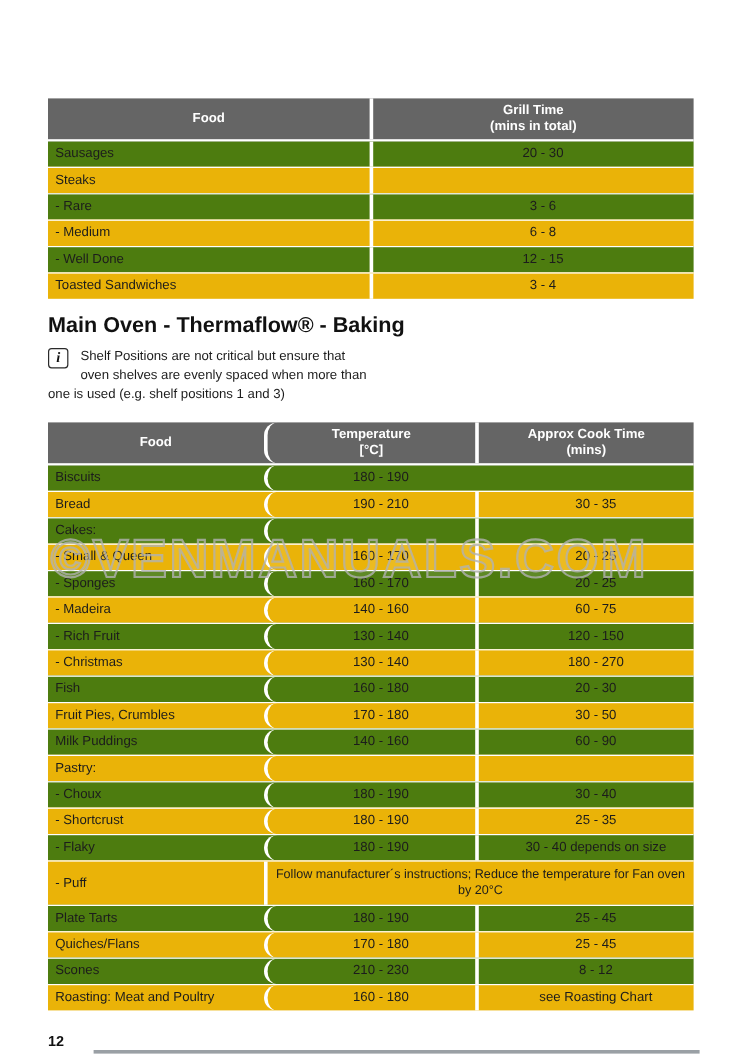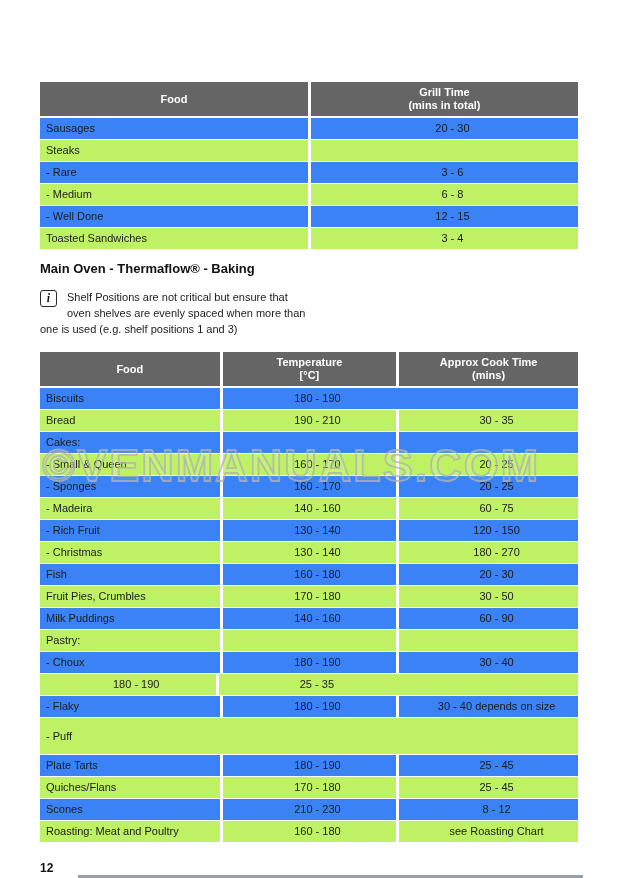--- a/index.html
+++ b/index.html
@@ -12,43 +12,43 @@
   .tbl-grill{top:52px;}
   .tbl-baking{top:322px;}
   .thead{display:flex;background:#656565;color:#ffffff;font-weight:bold;border-bottom:2px solid #ffffff;}
   .th{
     box-sizing:border-box;min-height:34px;display:flex;flex-direction:column;
     justify-content:center;align-items:center;text-align:center;font-size:11px;line-height:13px;padding:3px 2px;
   }
   .th + .th, .td + .td{border-left:3px solid #ffffff;}
   .tr{display:flex;}
   .tr + .tr{border-top:1px solid #ffffff;}
-  .tr.light{background:#3b82f6;}
-  .tr.dark{background:#bef264;}
+  .tr.light{background:#4d7c0f;}
+  .tr.dark{background:#eab308;}
   .td{box-sizing:border-box;font-size:11px;height:21px;line-height:21px;white-space:nowrap;overflow:hidden;}
   .td.food{text-align:left;padding-left:6px;}
   .td.val{text-align:center;padding-left:16px;}
   
   .g-food{width:49.8%;}
   .g-val{width:50.2%;}
   
   .b-food{width:33.4%;}
-  .b-temp{width:32.8%;}
+  .b-temp{width:32.8%;border-radius:11px;}
   .b-time{width:33.8%;}
   .b-span{width:66.6%;}
   
   .tr.puff .td{height:auto;min-height:36px;white-space:normal;}
   .tr.puff .food{display:flex;align-items:center;line-height:13px;}
   .tr.puff .b-span{
     display:flex;align-items:center;justify-content:center;text-align:center;
     font-size:10.5px;line-height:13px;padding:4px 6px;
   }
   
   .section-heading{
-    position:absolute;left:40px;top:231px;margin:0;font-size:13px;font-weight:bold;color:#111111;
+    position:absolute;left:40px;top:231px;margin:0;font-size:18px;font-weight:bold;color:#111111;
   }
   .info-block{position:absolute;left:40px;top:259px;width:360px;font-size:11px;line-height:16px;}
   .info-row{display:flex;align-items:flex-start;}
   .info-icon{
     flex:0 0 auto;width:15px;height:15px;margin-top:1px;margin-right:10px;
     border:1.5px solid #2a2a2a;border-radius:3px;display:flex;align-items:center;justify-content:center;
     font-family:"Liberation Serif","DejaVu Serif",serif;font-weight:bold;font-style:italic;
     font-size:12px;line-height:15px;color:#111111;background:#ffffff;
   }
   
@@ -190,30 +190,32 @@
           <div class="td food b-food">Pastry:</div>
           <div class="td val b-temp"></div>
           <div class="td val b-time"></div>
         </div>
         <div class="tr light">
           <div class="td food b-food">- Choux</div>
           <div class="td val b-temp">180 - 190</div>
           <div class="td val b-time">30 - 40</div>
         </div>
         <div class="tr dark">
+          <div class="td food b-food">- Shortcrust</div>
           <div class="td val b-temp">180 - 190</div>
           <div class="td val b-time">25 - 35</div>
         </div>
         <div class="tr light">
           <div class="td food b-food">- Flaky</div>
           <div class="td val b-temp">180 - 190</div>
           <div class="td val b-time">30 - 40 depends on size</div>
         </div>
         <div class="tr dark puff">
           <div class="td food b-food">- Puff</div>
+          <div class="td val b-span">Follow manufacturer´s instructions; Reduce the temperature for Fan oven by 20°C</div>
         </div>
         <div class="tr light">
           <div class="td food b-food">Plate Tarts</div>
           <div class="td val b-temp">180 - 190</div>
           <div class="td val b-time">25 - 45</div>
         </div>
         <div class="tr dark">
           <div class="td food b-food">Quiches/Flans</div>
           <div class="td val b-temp">170 - 180</div>
           <div class="td val b-time">25 - 45</div>

